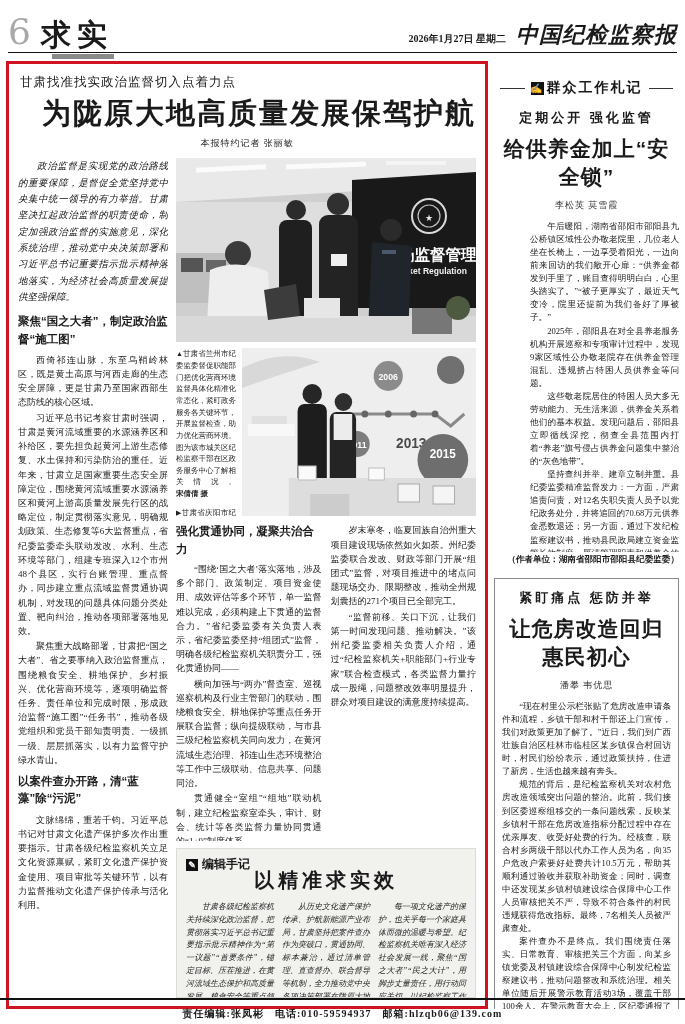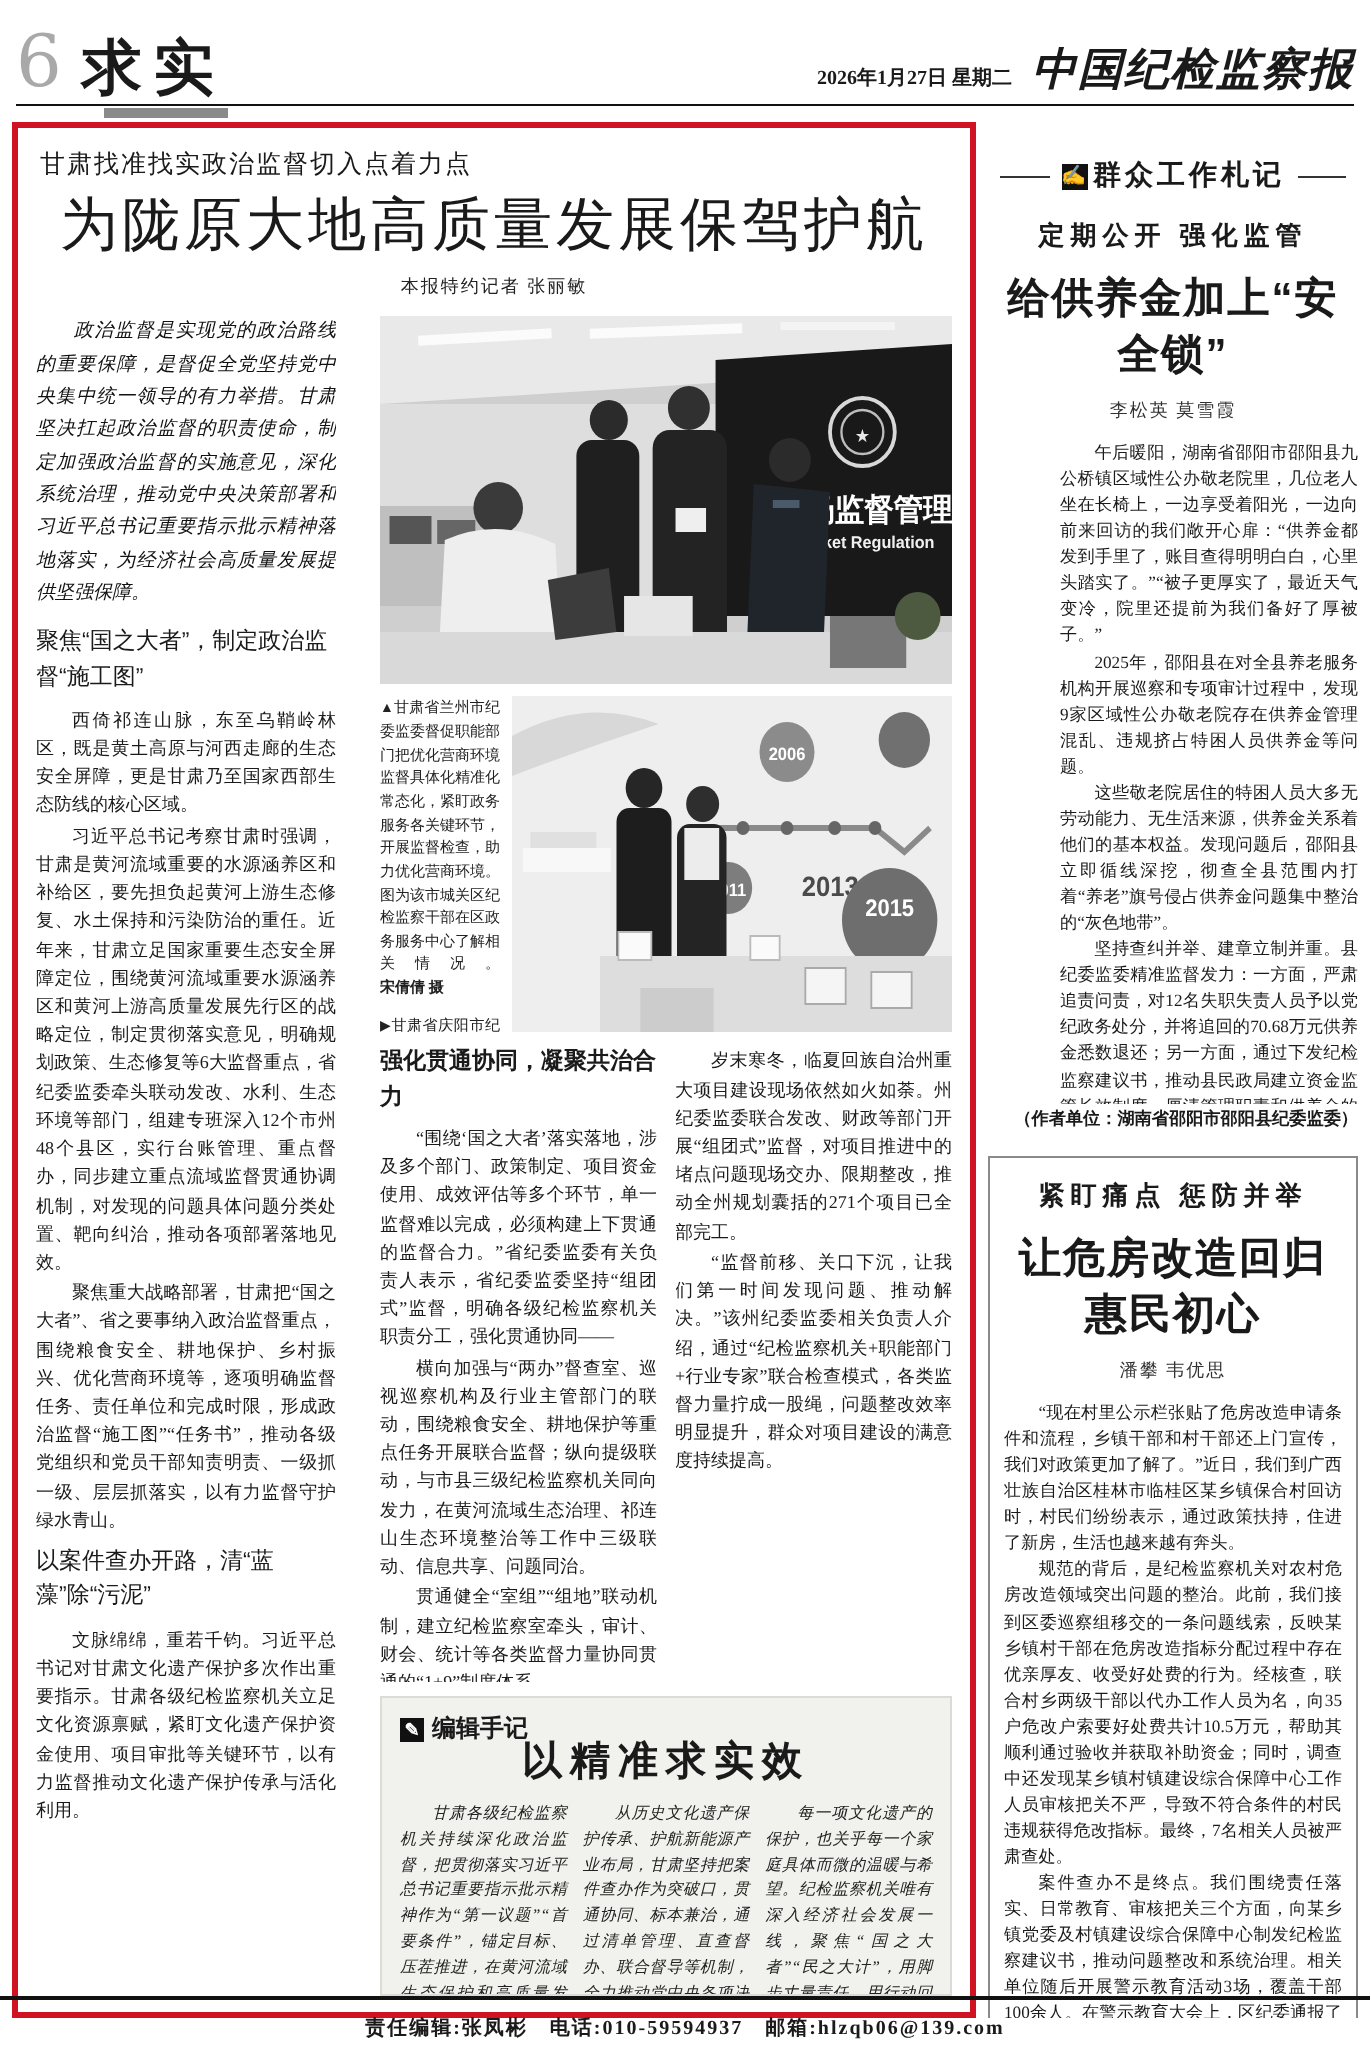--- a/index.html
+++ b/index.html
@@ -16,27 +16,27 @@
   .paper-name { font-size:22px; font-weight:bold; font-style:italic; font-family:"DejaVu Serif", serif; letter-spacing:1px; margin-bottom:0; white-space:nowrap; }
   .header-rule { border-top:1.5px solid #111; margin:2px 4px 0 4px; position:relative; }
   .header-rule .thickbar { position:absolute; left:44px; top:1px; width:62px; height:5px; background:#8a8a8a; }
 
   
   .content { display:flex; gap:6px; margin-top:8px; padding:0 2px; height:948px; }
 
   
   .main-box { width:482px; border:3.5px solid #cf1322; padding:8px 9px; display:flex; flex-direction:column; overflow:hidden; }
   .kicker { font-family:"Liberation Sans", sans-serif; font-size:12.5px; letter-spacing:1px; margin:2px 0 6px 2px; }
-  .headline { font-family:"Liberation Sans", sans-serif; font-size:29px; font-weight:normal; text-align:center; letter-spacing:2px; line-height:1.15; }
+  .headline { font-family:"Liberation Sans", sans-serif; font-size:29px; font-weight:bold; text-align:right; letter-spacing:2px; line-height:1.15; }
   .byline { font-size:9px; text-align:center; margin:7px 0 8px 0; color:#222; letter-spacing:1px; }
 
-  .main-cols { display:flex; gap:22px; flex:1; overflow:hidden; }
+  .main-cols { display:flex; gap:8px; flex:1; overflow:hidden; }
   .col-left { width:150px; overflow:hidden; }
   .intro { font-size:9.5px; line-height:1.72; text-align:justify; text-indent:2em; color:#111; font-style:italic; margin-bottom:8px; }
-  .sec-head { font-family:"Liberation Sans", sans-serif; font-size:11.5px; font-weight:normal; line-height:1.5; margin:6px 0 5px 0; }
+  .sec-head { font-family:"Liberation Sans", sans-serif; font-size:11.5px; font-weight:bold; line-height:1.5; margin:6px 0 5px 0; }
   .bodytext p { font-size:9px; line-height:1.58; text-align:justify; text-indent:2em; margin-bottom:1px; }
 
   .col-right { flex:1; display:flex; flex-direction:column; overflow:hidden; }
   .photo1 { width:100%; height:184px; }
   .photo-row { display:flex; gap:6px; margin-top:6px; height:168px; }
   .caption-col { width:60px; overflow:hidden; }
   .caption { font-size:7.5px; line-height:1.55; text-align:justify; color:#222; margin-bottom:7px; }
   .cap-marker { font-size:7px; }
   .cap-credit { font-weight:bold; white-space:nowrap; }
   .photo2 { flex:1; height:168px; }

